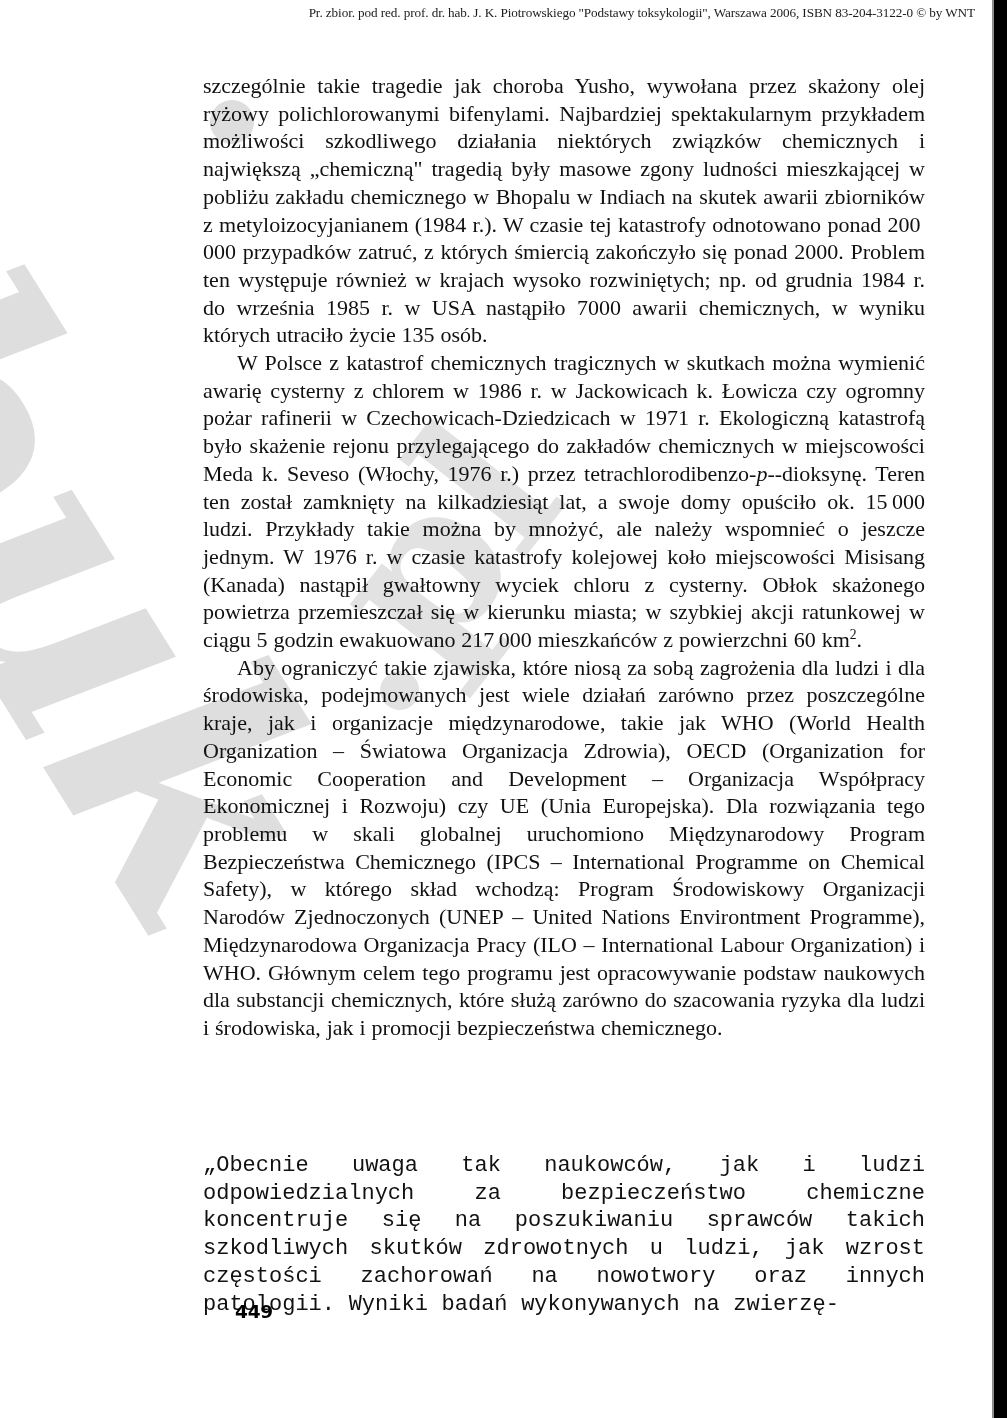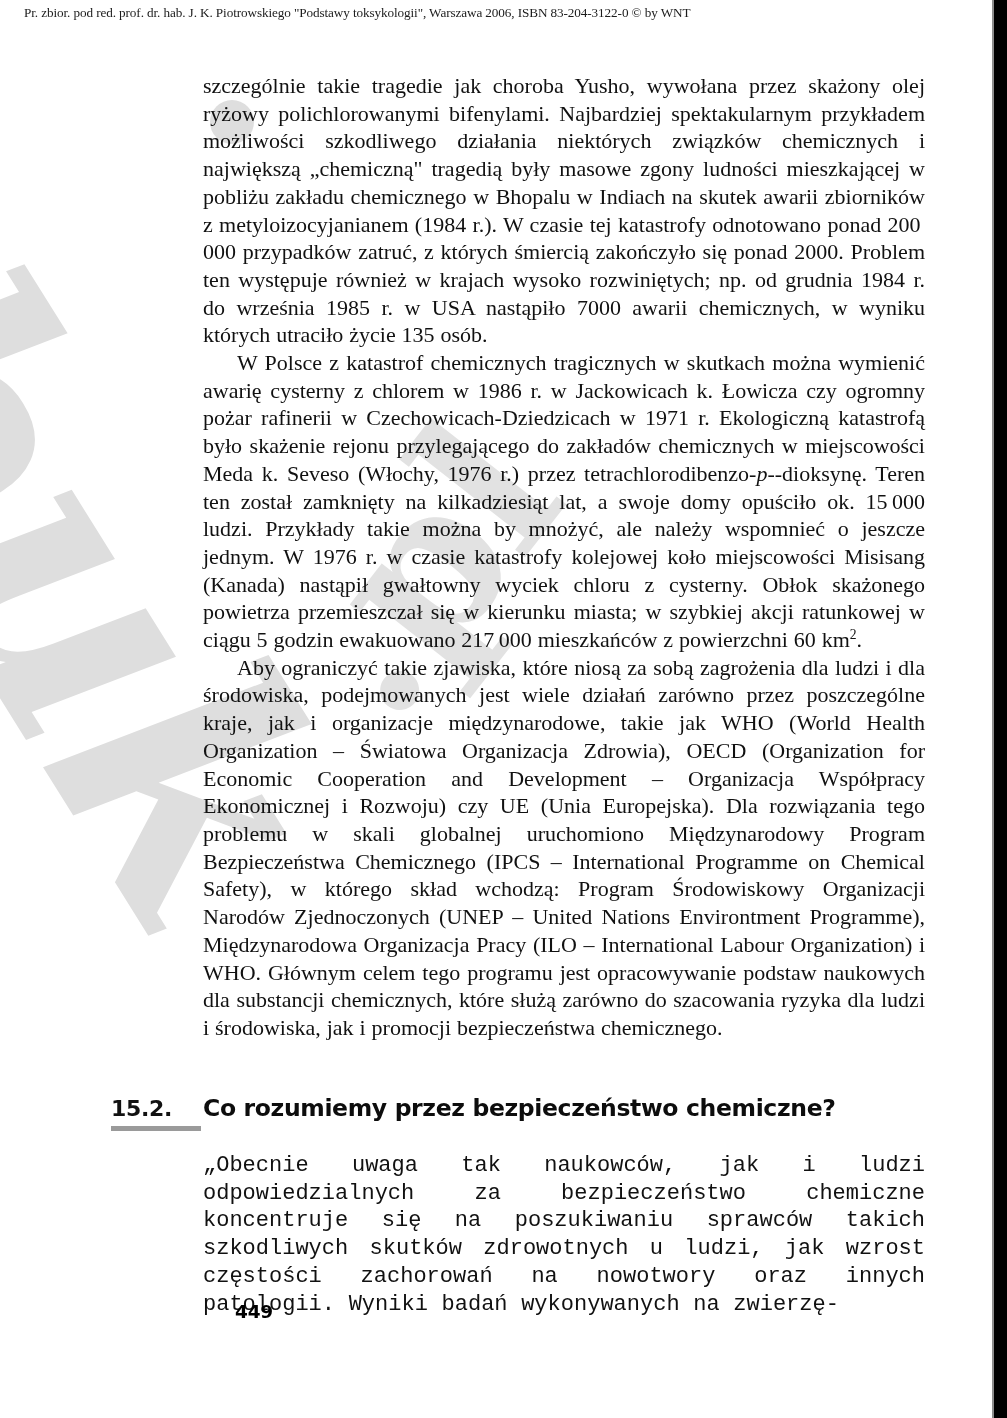--- a/index.html
+++ b/index.html
@@ -84,27 +84,26 @@
     color: #e2e2e2;
     font-weight: 700;
   }
 
   
   #header-note {
     position: absolute;
     left: 0;
     top: 5px;
     width: 975px;
-    text-align: left;
+    text-align: right;
     font-family: "Liberation Serif", "DejaVu Serif", serif;
     font-size: 13.2px;
     color: #1b1b1b;
     letter-spacing: -0.1px;
     z-index: 10;
-    padding-left: 24px;
   }
 
   
   #content {
     position: absolute;
     left: 203px;
     top: 72px;
     width: 722px;
     z-index: 10;
   }
@@ -212,27 +211,20 @@
   </div>
 
   <div id="header-note">Pr. zbior. pod red. prof. dr. hab. J. K. Piotrowskiego "Podstawy toksykologii", Warszawa 2006, ISBN 83-204-3122-0 © by WNT</div>
 
   <div id="content">
     <p class="para no-indent">szczególnie takie tragedie jak choroba Yusho, wywołana przez skażony olej ryżowy polichlorowanymi bifenylami. Najbardziej spektakularnym przykładem możliwości szkodliwego działania niektórych związków chemicznych i największą „chemiczną" tragedią były masowe zgony ludności mieszkającej w pobliżu zakładu chemicznego w Bhopalu w Indiach na skutek awarii zbiorników z metyloizocyjanianem (1984 r.). W czasie tej katastrofy odnotowano ponad 200 000 przypadków zatruć, z których śmiercią zakończyło się ponad 2000. Problem ten występuje również w krajach wysoko rozwiniętych; np. od grudnia 1984 r. do września 1985 r. w USA nastąpiło 7000 awarii chemicznych, w wyniku których utraciło życie 135 osób.</p>
     <p class="para">W Polsce z katastrof chemicznych tragicznych w skutkach można wymienić awarię cysterny z chlorem w 1986 r. w Jackowicach k. Łowicza czy ogromny pożar rafinerii w Czechowicach-Dziedzicach w 1971 r. Ekologiczną katastrofą było skażenie rejonu przylegającego do zakładów chemicznych w miejscowości Meda k. Seveso (Włochy, 1976 r.) przez tetrachlorodibenzo-<span class="ital">p</span>--dioksynę. Teren ten został zamknięty na kilkadziesiąt lat, a swoje domy opuściło ok. 15 000 ludzi. Przykłady takie można by mnożyć, ale należy wspomnieć o jeszcze jednym. W 1976 r. w czasie katastrofy kolejowej koło miejscowości Misisang (Kanada) nastąpił gwałtowny wyciek chloru z cysterny. Obłok skażonego powietrza przemieszczał się w kierunku miasta; w szybkiej akcji ratunkowej w ciągu 5 godzin ewakuowano 217 000 mieszkańców z powierzchni 60 km<sup>2</sup>.</p>
     <p class="para">Aby ograniczyć takie zjawiska, które niosą za sobą zagrożenia dla ludzi i dla środowiska, podejmowanych jest wiele działań zarówno przez poszczególne kraje, jak i organizacje międzynarodowe, takie jak WHO (World Health Organization – Światowa Organizacja Zdrowia), OECD (Organization for Economic Cooperation and Development – Organizacja Współpracy Ekonomicznej i Rozwoju) czy UE (Unia Europejska). Dla rozwiązania tego problemu w skali globalnej uruchomiono Międzynarodowy Program Bezpieczeństwa Chemicznego (IPCS – International Programme on Chemical Safety), w którego skład wchodzą: Program Środowiskowy Organizacji Narodów Zjednoczonych (UNEP – United Nations Environtment Programme), Międzynarodowa Organizacja Pracy (ILO – International Labour Organization) i WHO. Głównym celem tego programu jest opracowywanie podstaw naukowych dla substancji chemicznych, które służą zarówno do szacowania ryzyka dla ludzi i środowiska, jak i promocji bezpieczeństwa chemicznego.</p>
   </div>
 
-  <div id="section-heading">
-    <div id="section-number-wrap">
-      <span id="section-number">15.2.</span>
-      <span id="section-rule"></span>
-    </div>
-    <div id="section-title">Co rozumiemy przez bezpieczeństwo chemiczne?</div>
-  </div>
 
   <div id="quote-block">
     <p class="para">„Obecnie uwaga tak naukowców, jak i ludzi odpowiedzialnych za bezpieczeństwo chemiczne koncentruje się na poszukiwaniu sprawców takich szkodliwych skutków zdrowotnych u ludzi, jak wzrost częstości zachorowań na nowotwory oraz innych patologii. Wyniki badań wykonywanych na zwierzę-</p>
   </div>
 
   <div id="footer">
     <span id="footer-page-number">449</span>
   </div>
 
   <div id="scan-edge-right-hairline"></div>

